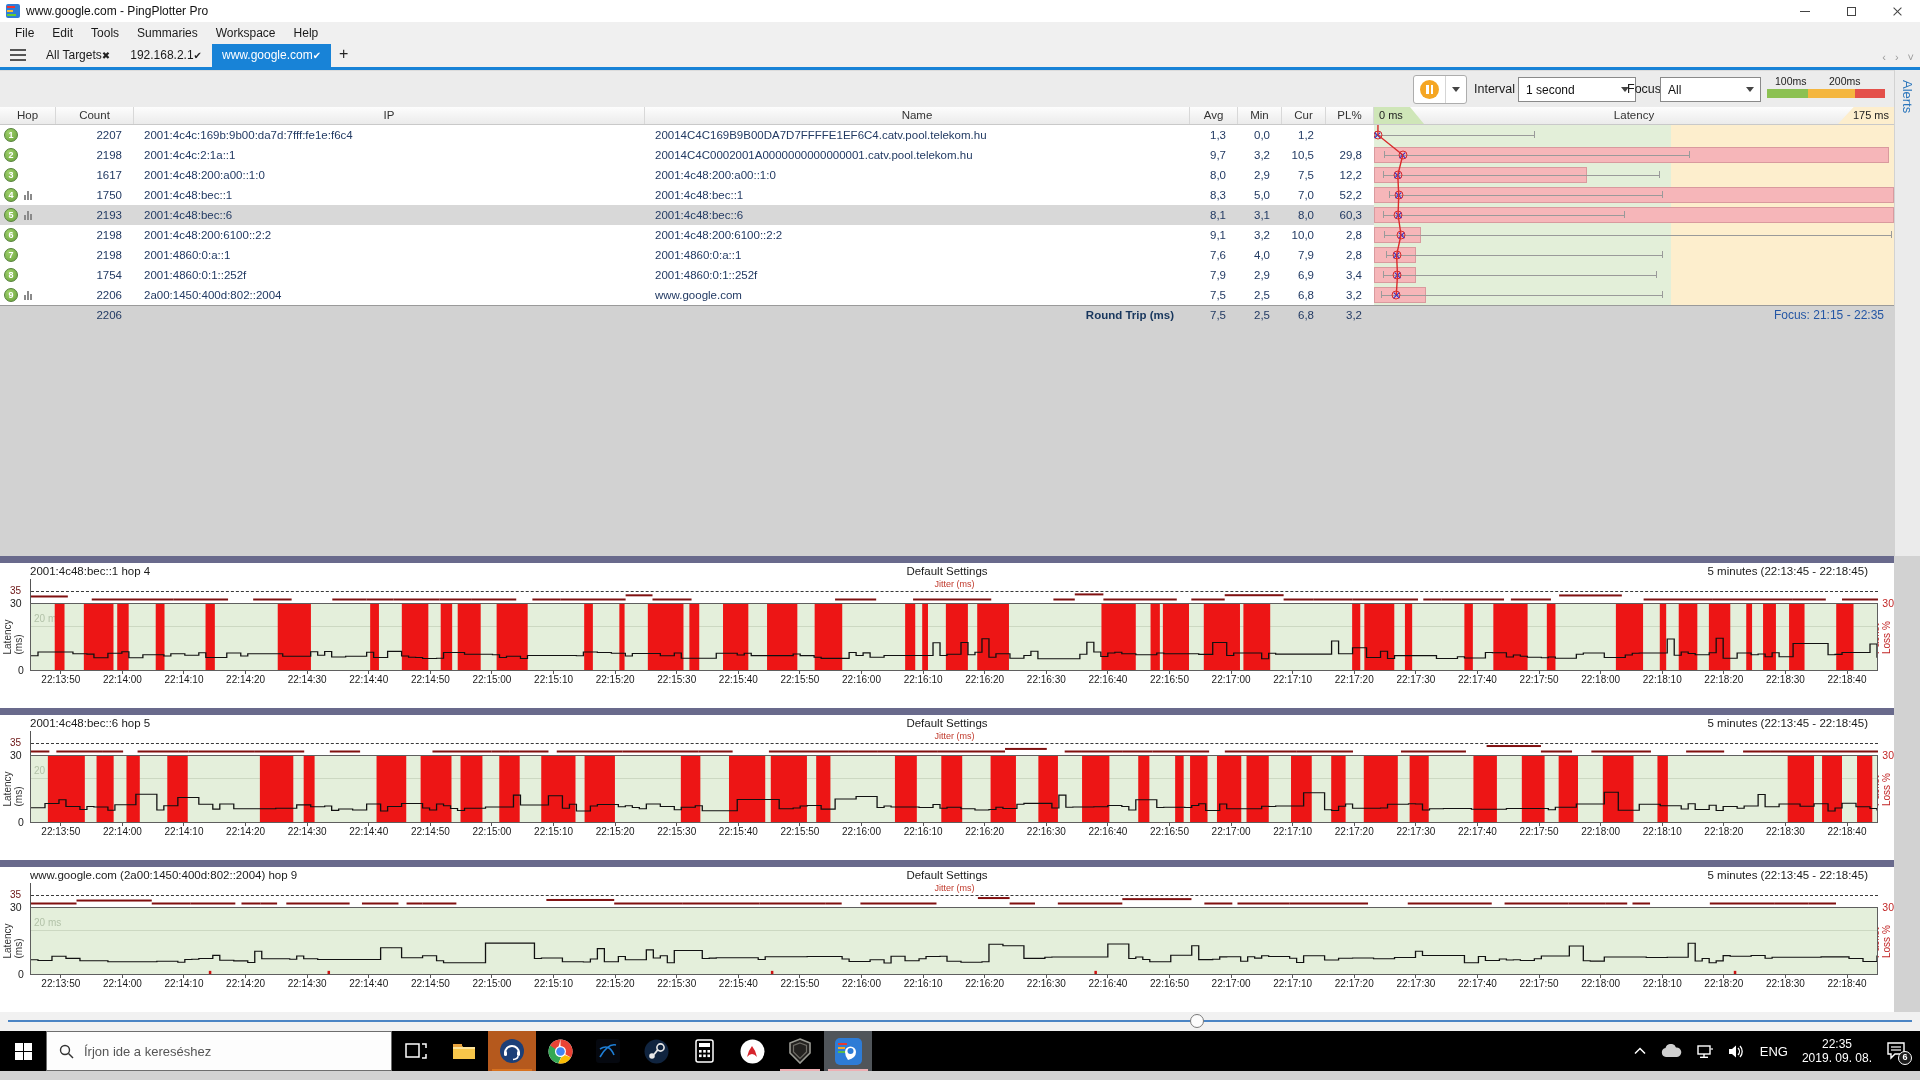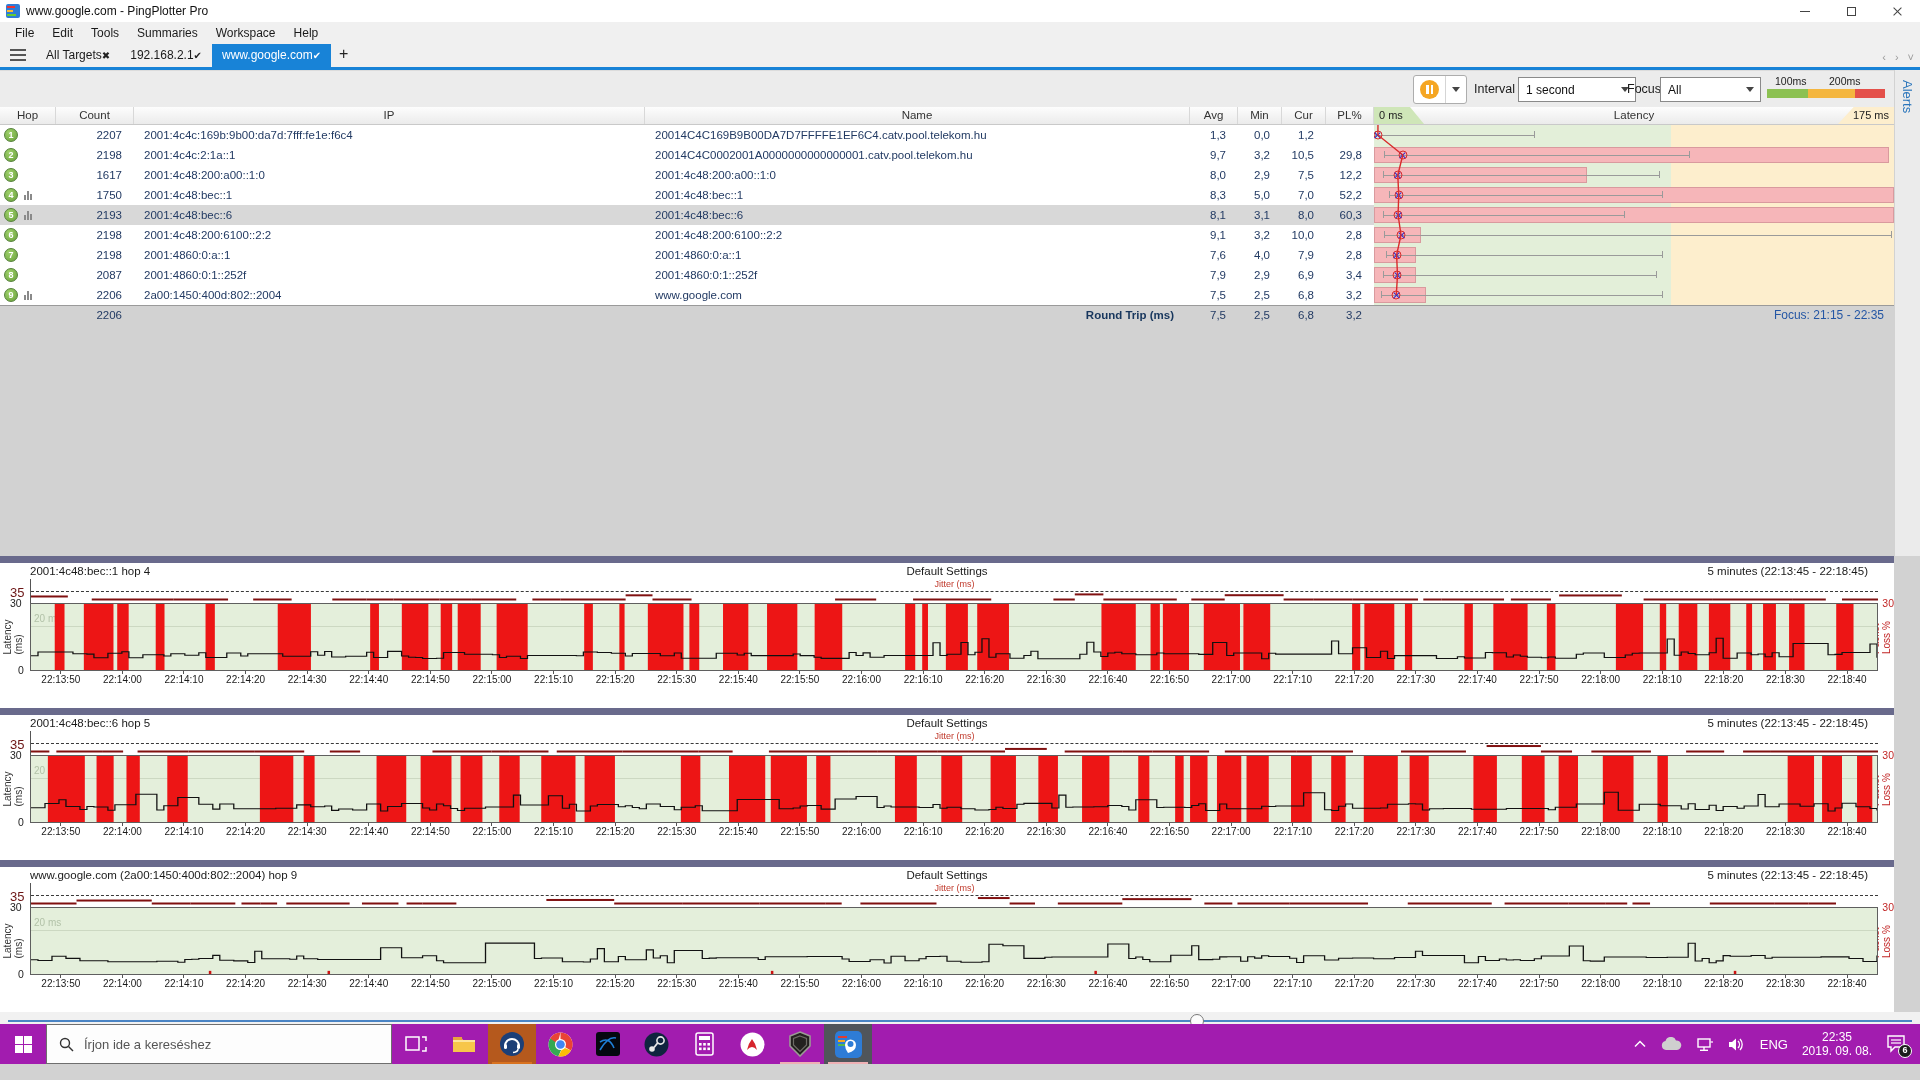--- a/index.html
+++ b/index.html
@@ -92,21 +92,21 @@
   .rtrow .num { text-align:right; padding-right:12px; color:#223a63; }
   .rtrow .focus { text-align:right; padding-right:10px; color:#2456a4; font-size:12px; }
 
   
   .graphs { position:absolute; top:556px; left:0; width:1894px; }
   .gblock { height:152px; background:#fff; }
   .splitter { height:7px; background:#696a8c; }
   .ghead { position:relative; height:16px; font-size:11.5px; color:#1a1a1a; text-align:center; line-height:16px; }
   .ghead .gt { position:absolute; left:30px; } .ghead .gr { position:absolute; right:26px; }
   .jitter { position:relative; height:24px; }
-  .jitter .l35 { position:absolute; left:10px; top:6px; font-size:13px; color:#6b1414; }
+  .jitter .l35 { position:absolute; left:10px; top:6px; font-size:10px; color:#6b1414; }
   .jarea { position:absolute; left:30px; right:16px; top:0; height:24px; border-left:1px solid #555; }
   .jlabel { position:absolute; width:100%; text-align:center; top:0; font-size:9px; color:#c0392b; }
   .jdash { position:absolute; left:0; right:0; top:12px; border-top:1.5px dashed #3a3a3a; }
   .jsvg { position:absolute; left:0; right:0; top:13px; height:11px; width:100%; }
   .plotwrap { position:relative; margin:0 16px 0 30px; height:68px; }
   .plotwrap .l30 { position:absolute; left:-20px; top:-6px; font-size:10.5px; color:#222; }
   .plotwrap .l0 { position:absolute; left:-12px; bottom:-5px; font-size:10.5px; color:#222; }
   .plotwrap .laxis { position:absolute; left:-28px; top:50%; transform:translateY(-50%) rotate(180deg); writing-mode:vertical-rl; font-size:10px; color:#333; }
   .plotwrap .r30 { position:absolute; right:-16px; top:-6px; font-size:10.5px; color:#c22727; }
   .plotwrap .raxis { position:absolute; right:-14px; top:50%; transform:translateY(-50%) rotate(180deg); writing-mode:vertical-rl; font-size:10px; color:#c22727; }
@@ -117,21 +117,21 @@
   .xlabels { display:flex; margin:0 16px 0 30px; height:15px; }
   .xlab { flex:1; text-align:center; font-size:10px; color:#1a1a1a; }
   .xlab::before { content:''; display:block; width:1px; height:3px; background:#555; margin:0 auto; }
 
   
   .timebar { position:absolute; top:1012px; left:0; width:1920px; height:28px; background:#f1f1f1; }
   .timebar .line { position:absolute; left:8px; right:8px; top:8px; height:2px; background:#4a84c4; }
   .timebar .handle { position:absolute; left:1190px; top:2px; width:14px; height:14px; border-radius:50%; background:#fcfcfc; border:1px solid #7a7a7a; }
 
   
-  .taskbar { position:absolute; bottom:16px; left:0; width:1920px; height:40px; background:#a21caf; display:flex; align-items:center; }
+  .taskbar { position:absolute; bottom:9px; left:0; width:1920px; height:40px; background:#000000; display:flex; align-items:center; }
   .tslot { width:46px; height:40px; display:flex; align-items:center; justify-content:center; position:relative; flex:0 0 auto; }
   .searchbox { width:346px; height:40px; background:#fdfdfd; border:1px solid #6e6e6e; display:flex; align-items:center; gap:10px; padding-left:12px; flex:0 0 auto; }
   .searchbox span { font-size:13px; color:#555; }
   .iconslot { width:48px; height:40px; display:flex; align-items:center; justify-content:center; position:relative; flex:0 0 auto; }
   .iconslot .under { position:absolute; bottom:0; left:4px; right:4px; height:2.5px; }
   .iconslot.hl-orange { background:#b5591d; }
   .iconslot.hl-active { background:#50555a; }
   .tray { margin-left:auto; display:flex; align-items:center; gap:14px; padding-right:12px; color:#fff; }
   .tray .lang { font-size:13px; }
   .clock { text-align:center; font-size:12px; line-height:14px; }
@@ -384,21 +384,21 @@
           <div class="rangeline" style="left: 2.28571%; width: 53.1429%;"></div>
           <div class="rtick" style="left: 2.28571%;"></div>
           <div class="rtick" style="left: 55.4286%;"></div>
           <div class="marker" style="left: 4.34286%;"></div>
         </div>
       </div>
       <div class="grid trow">
         <div class="c hop">
           <span class="badge">8</span>
         </div>
-        <div class="c num">2087</div>
+        <div class="c num">1754</div>
         <div class="c txt">2001:4860:0:1::252f</div>
         <div class="c txt">2001:4860:0:1::252f</div>
         <div class="c num">7,9</div>
         <div class="c num">2,9</div>
         <div class="c num">6,9</div>
         <div class="c num">3,4</div>
         <div class="c lat">
           <div class="lossbar" style="width: 8%;"></div>
           <div class="rangeline" style="left: 1.65714%; width: 52.6286%;"></div>
           <div class="rtick" style="left: 1.65714%;"></div>

